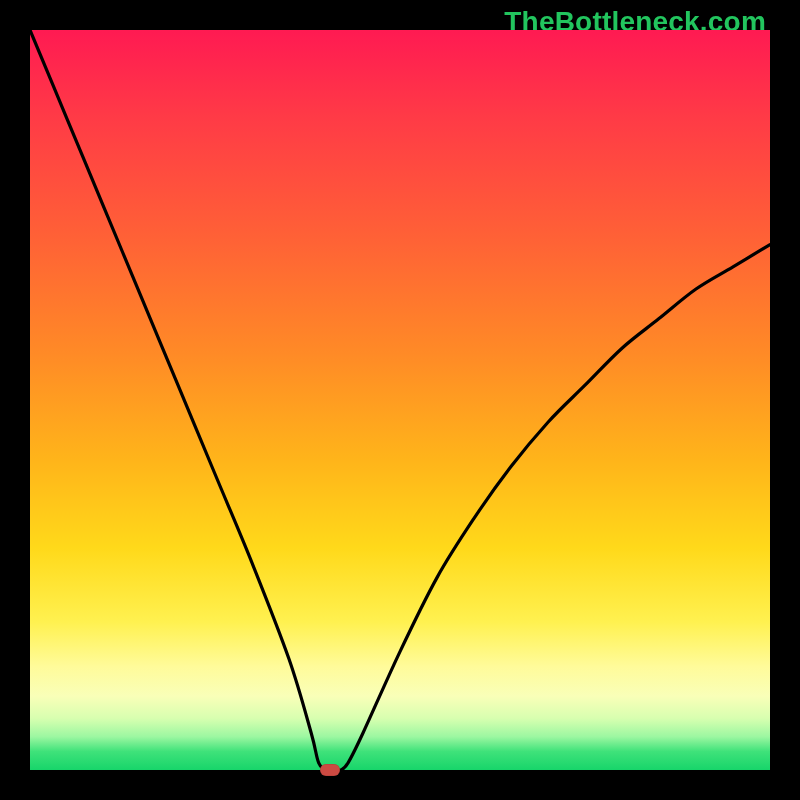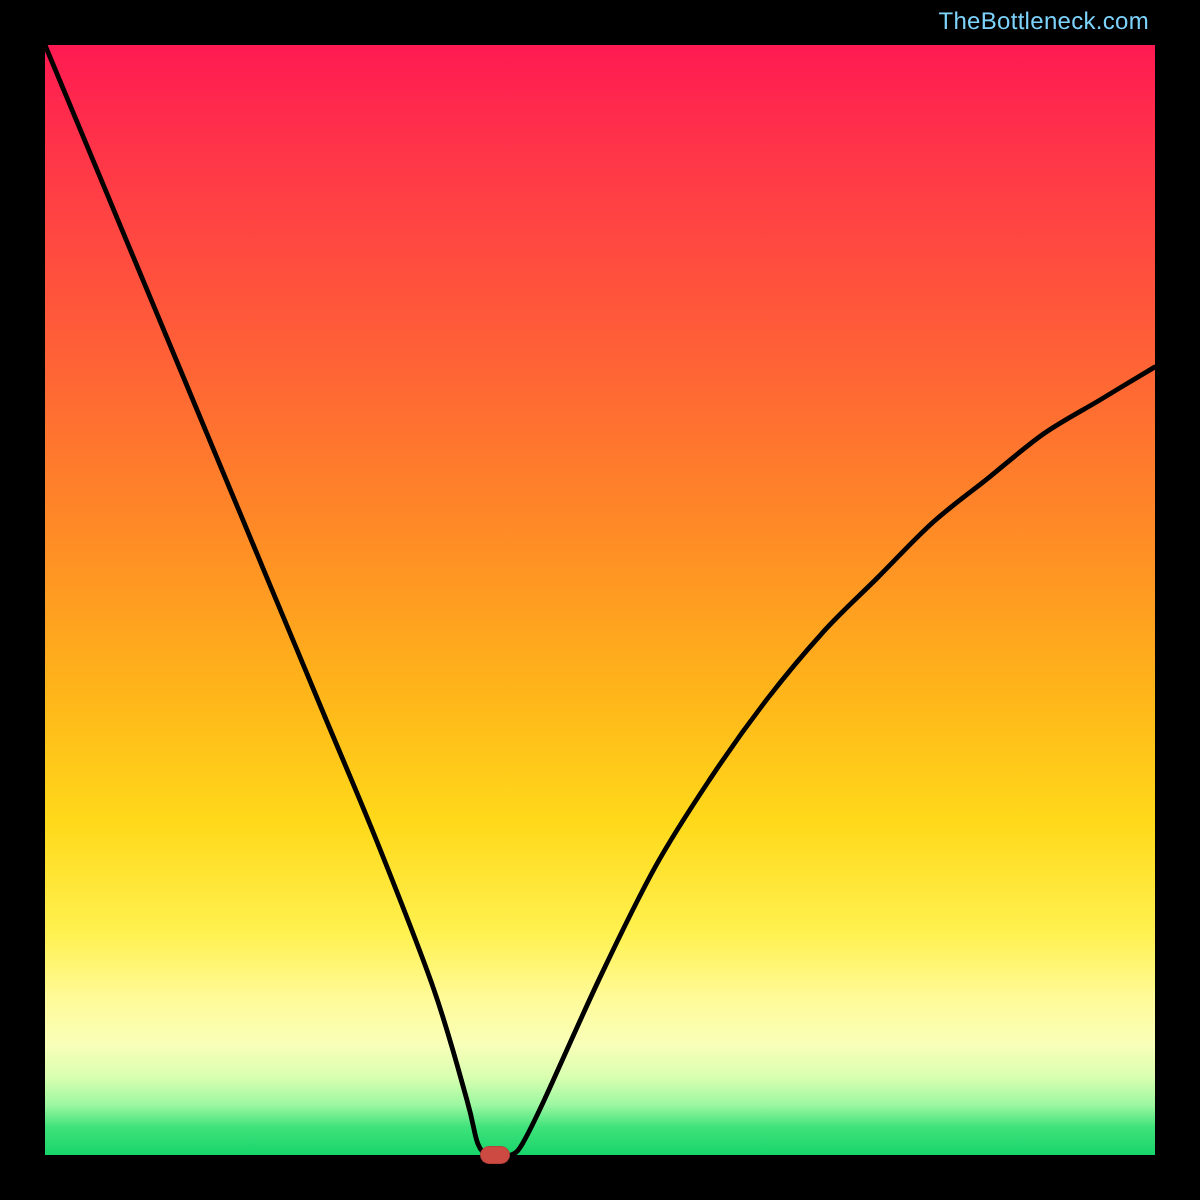--- a/index.html
+++ b/index.html
@@ -40,23 +40,23 @@
       #d8ffb0 93%,
       #9cf7a1 95.5%,
       #3fe27a 97.5%,
       #17d56a 100%
     );
   }
   .watermark {
     position: absolute;
     top: 6px;
     right: 34px;
-    color: #7dd3fc;
-    font-size: 16px;
-    font-weight: 400;
+    color: #22c55e;
+    font-size: 28px;
+    font-weight: 700;
     letter-spacing: 0.2px;
     user-select: none;
   }
   svg.curve {
     position: absolute;
     left: 0;
     top: 0;
     width: 740px;
     height: 740px;
     pointer-events: none;

